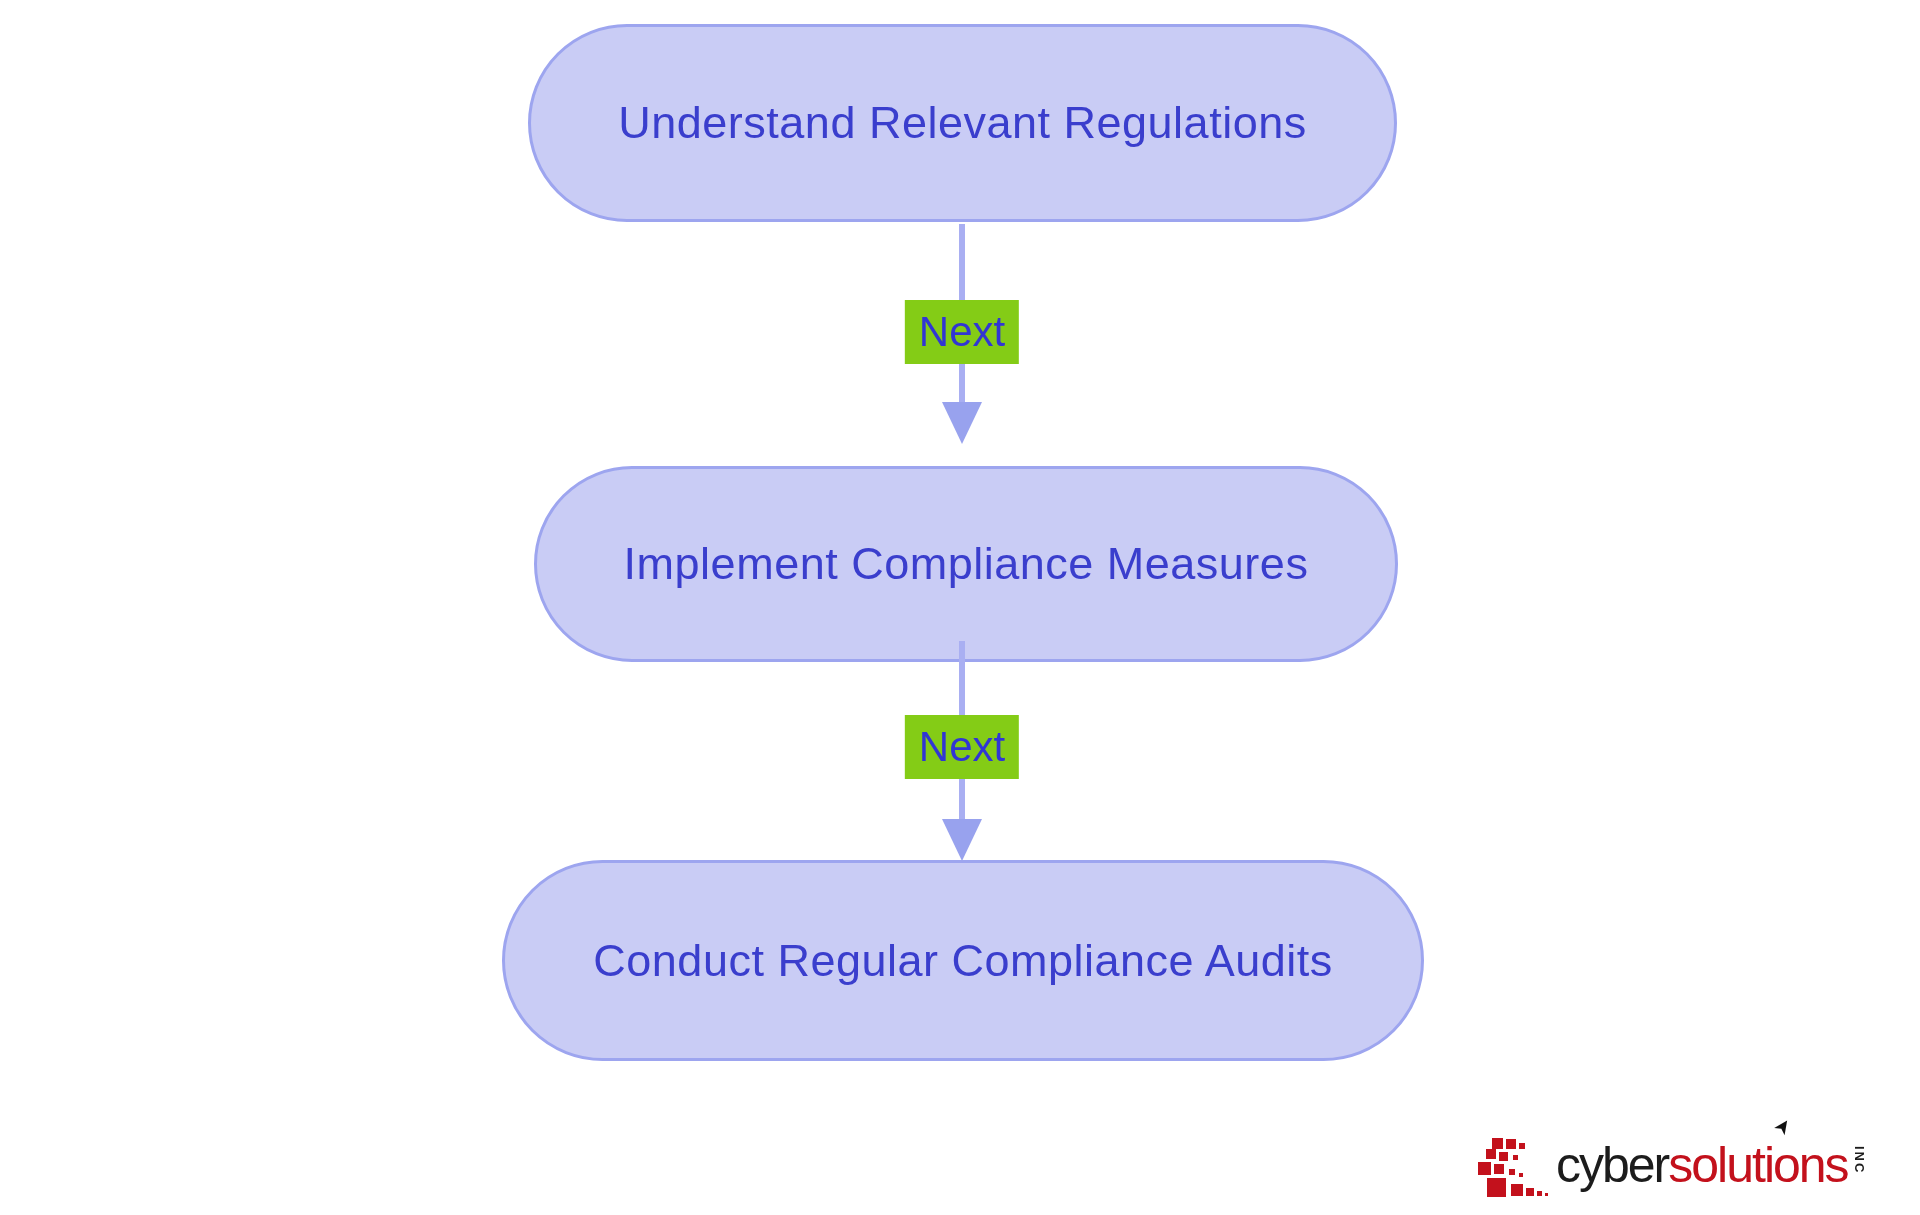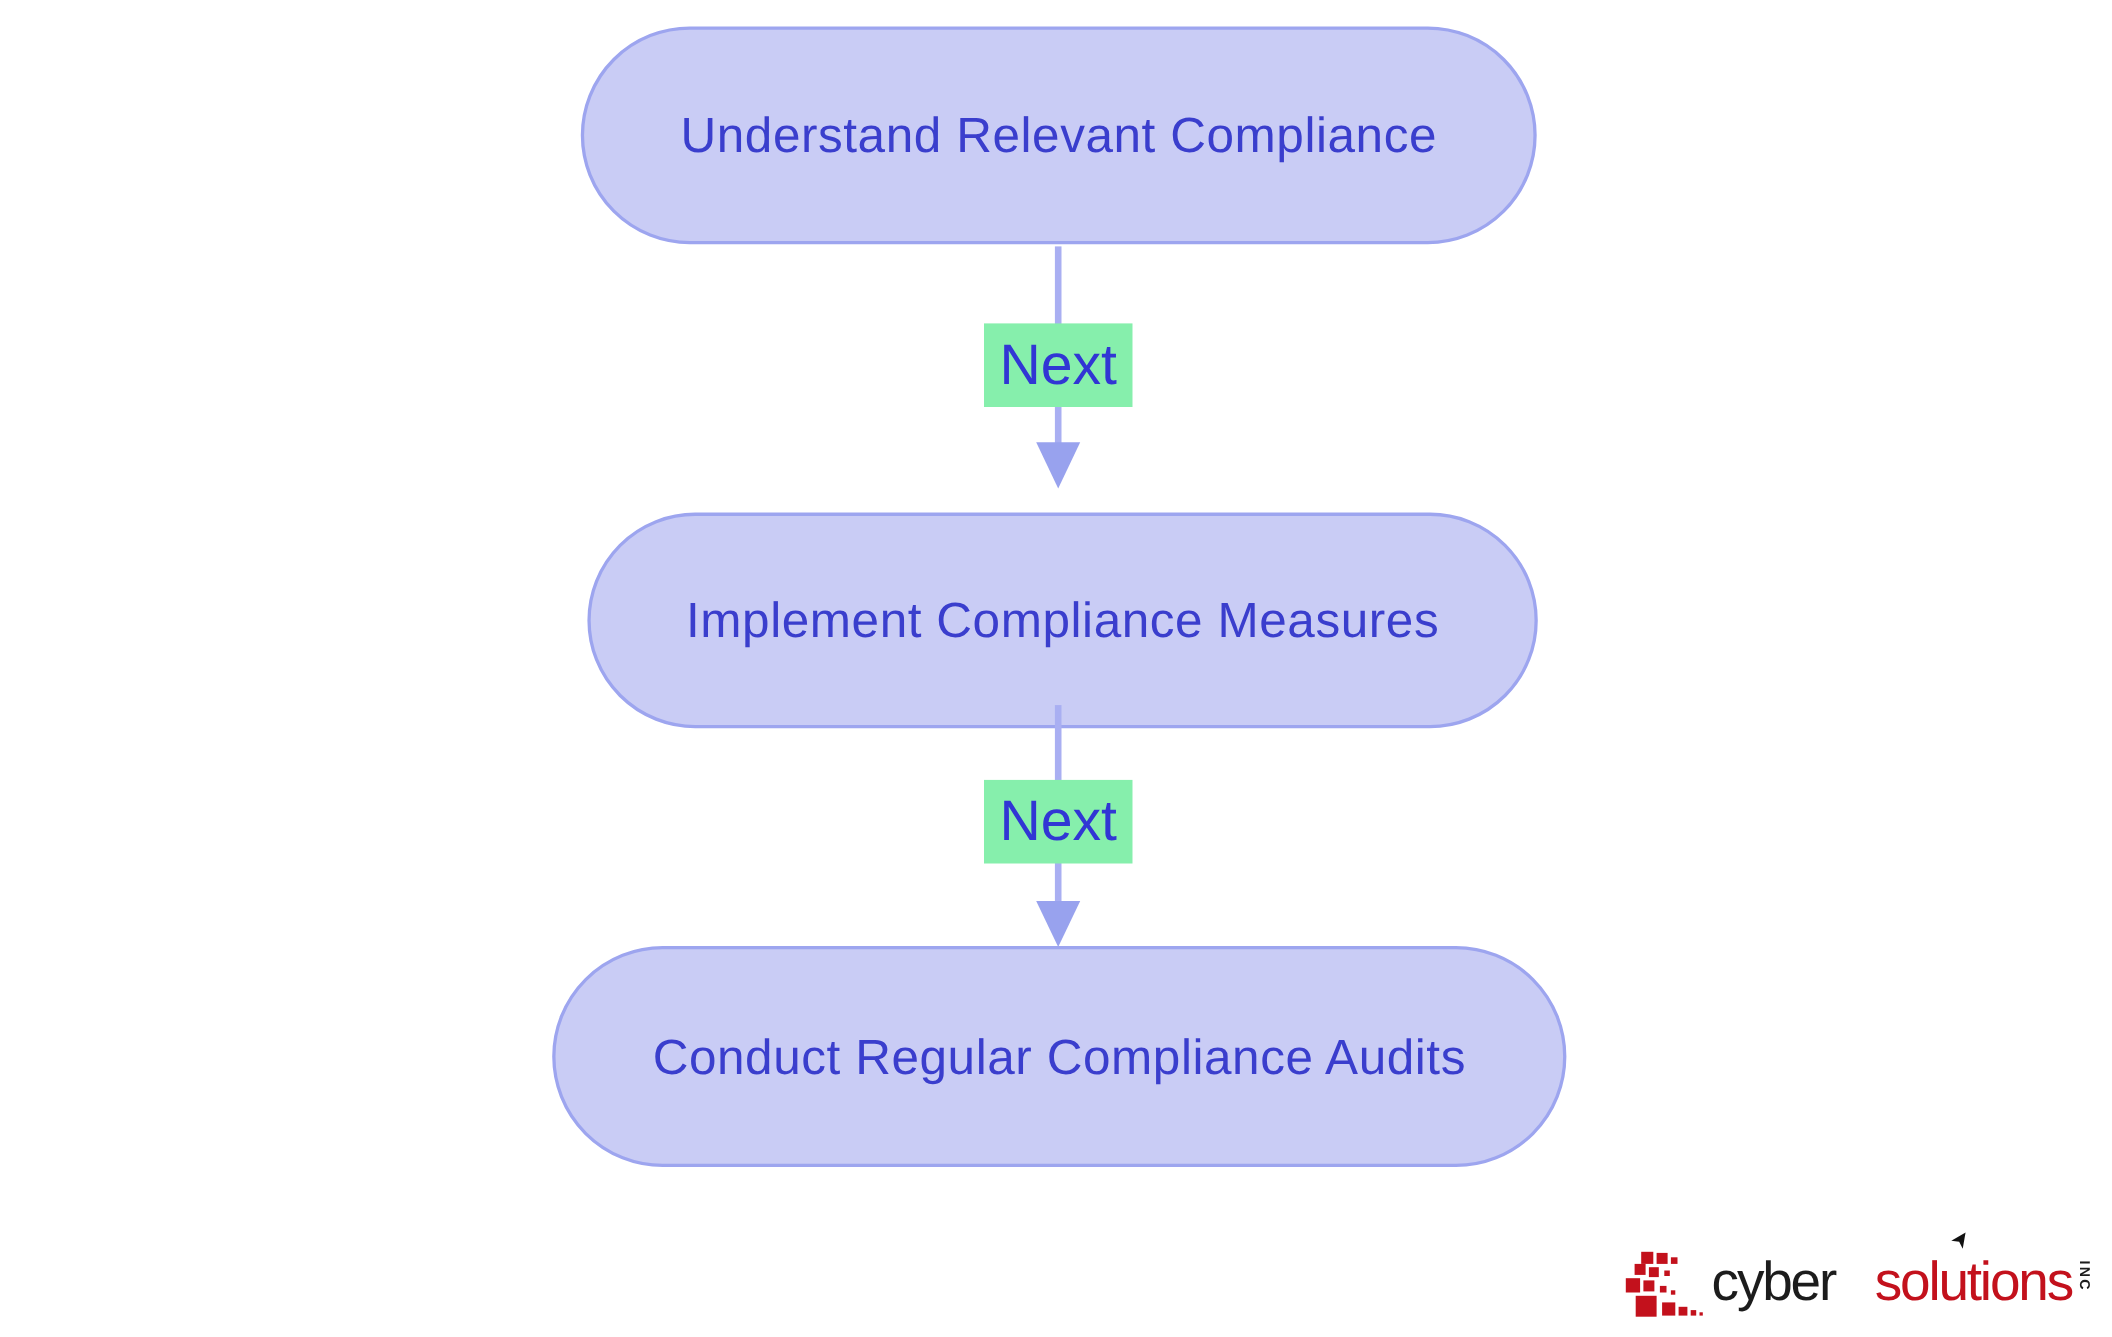--- a/index.html
+++ b/index.html
@@ -53,24 +53,24 @@
     border-left:20px solid transparent;
     border-right:20px solid transparent;
     border-top:42px solid var(--edge-arrow);
   }
   .edge-arrowhead.e1{top:402px;}
   .edge-arrowhead.e2{top:819px;}
   .edge-label{
     position:absolute;
     left:962px;
     transform:translate(-50%,-50%);
-    background:#86efac;
+    background:#84cc16;
     padding:8px 14px;
     color:var(--edge-label);
-    font-size:52px;
+    font-size:42px;
     white-space:nowrap;
   }
   .edge-label.e1{top:332px;}
   .edge-label.e2{top:747px;}
 
   
   .logo{
     position:absolute;
     left:1478px;top:1126px;
     height:84px;
@@ -91,21 +91,21 @@
   .logo-text{
     font-size:50px;
     font-weight:500;
     letter-spacing:-2px;
     line-height:1;
     margin-left:4px;
     margin-top:14px;
     white-space:nowrap;
   }
   .logo-black{color:var(--logo-black);}
-  .logo-red{color:var(--logo-red);margin-left:36px;}
+  .logo-red{color:var(--logo-red);}
   .cursor-accent{
     position:absolute;
     left:296px;top:-12px;
     font-size:20px;
     color:#111111;
     transform:rotate(-55deg);
   }
   .logo-inc{
     writing-mode:vertical-rl;
     font-size:13px;
@@ -116,21 +116,21 @@
     margin-top:20px;
     line-height:1;
   }
 </style>
 </head>
 <body>
 
 <div class="canvas">
 
   <div class="node node-a">
-    <span class="node-label">Understand Relevant Compliance</span>
+    <span class="node-label">Understand Relevant Regulations</span>
   </div>
 
   <div class="edge-line e1"></div>
   <div class="edge-arrowhead e1"></div>
   <div class="edge-label e1">Next</div>
 
   <div class="node node-b">
     <span class="node-label">Implement Compliance Measures</span>
   </div>
 

